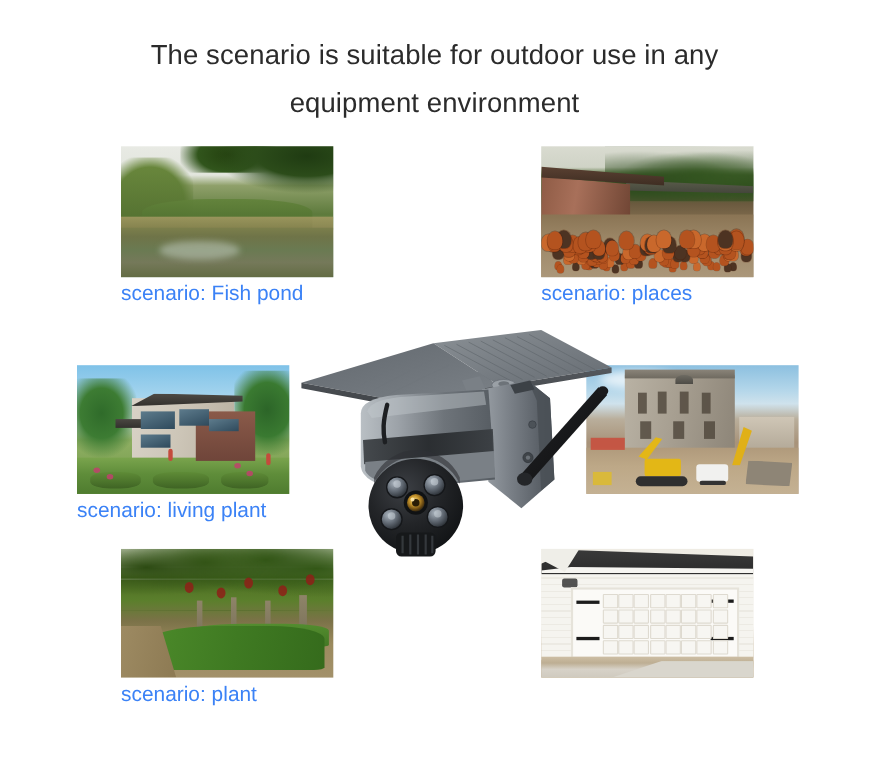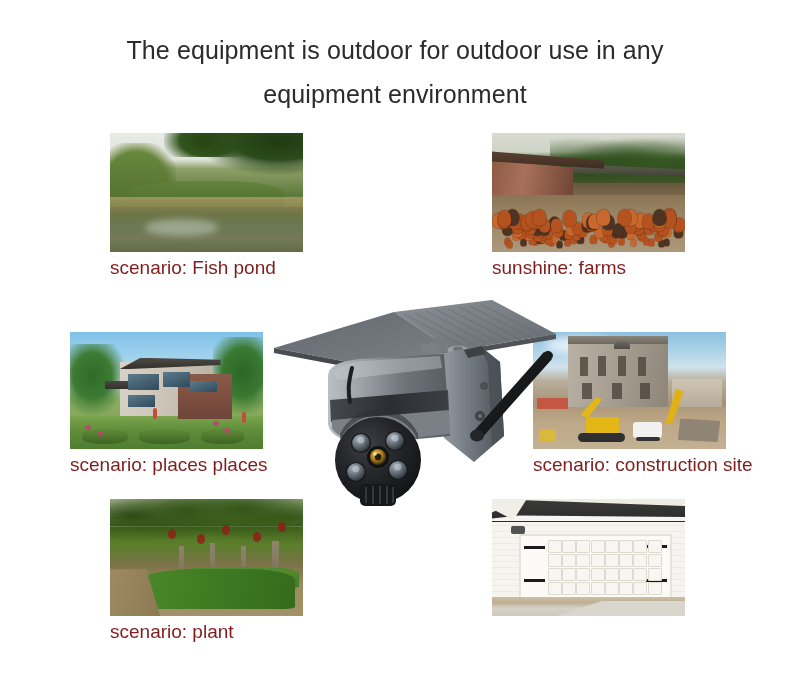--- a/index.html
+++ b/index.html
@@ -29,21 +29,21 @@
   
   .card{position:absolute;}
   .photo{
     position:relative;
     overflow:hidden;
     background:#cfcfcf;
   }
   .caption{
     font-size:19px;
     line-height:24px;
-    color:#7f1d1d;
+    color:#3b82f6;
     white-space:pre;
     margin-top:4px;
   }
   .cap-right{text-align:left;}
 
   
   .ph-pond{background:linear-gradient(#e8eae4 0%,#e2e5dd 22%,#8fa06a 30%,#5d7a3c 52%,#6c8a46 60%,#8b8a5d 66%,#7e8a5a 70%,#6c7f52 74%,#5d7a54 100%);}
   .pond-water{position:absolute;left:0;right:0;bottom:0;height:38%;
     background:linear-gradient(#7c7f4c 0%,#6f7448 18%,#6a7a52 45%,#75795a 70%,#636c44 100%);}
   .pond-water:after{content:"";position:absolute;left:18%;top:28%;width:38%;height:36%;
@@ -178,21 +178,21 @@
   
   .device{position:absolute;left:268px;top:288px;width:290px;height:225px;}
   .dev-svg{display:block;width:290px;height:225px;}
 </style>
 </head>
 <body>
 
 <div class="page">
 
   <div class="heading">
-    <span>The equipment is outdoor for outdoor use in any</span>
+    <span>The scenario is suitable for outdoor use in any</span>
     <span class="l2">equipment environment</span>
   </div>
 
   <div class="card" style="left:110px;top:133px;width:193px;">
     <div class="photo ph-pond" style="width:193px;height:119px;">
       <div class="pond-bush"></div>
       <div class="pond-shrub"></div>
       <div class="pond-bank"></div>
       <div class="pond-water"></div>
       <div class="pond-tree2"></div>
@@ -314,21 +314,21 @@
           <i style="left: 18.4108%; bottom: 46.081%; transform: scale(1.49);"></i>
           <i class="l" style="left: 69.6249%; bottom: 49.1394%; transform: scale(1.49);"></i>
           <i style="left: 3.91956%; bottom: 47.6351%; transform: scale(1.49);"></i>
           <i style="left: 66.2282%; bottom: 48.6803%; transform: scale(1.49);"></i>
           <i style="left: 22.2303%; bottom: 48.4692%; transform: scale(1.49);"></i>
           <i class="l" style="left: 84.3123%; bottom: 46.0528%; transform: scale(1.49);"></i>
           <i style="left: 37.7609%; bottom: 46.394%; transform: scale(1.49);"></i>
           <i class="d" style="left: 84.6736%; bottom: 49.0793%; transform: scale(1.49);"></i>
         </div>
     </div>
-    <div class="caption cap-right">sunshine: farms</div>
+    <div class="caption cap-right">scenario: places</div>
   </div>
 
   <div class="card" style="left:70px;top:332px;width:193px;">
     <div class="photo ph-villa" style="width:193px;height:117px;">
       <div class="villa-lawn"></div>
       <div class="villa-tree-l"></div>
       <div class="villa-tree-r"></div>
       <div class="villa-body"></div>
       <div class="villa-wing"></div>
       <div class="villa-roof"></div>
@@ -340,21 +340,21 @@
       <div class="villa-hedge" style="left:6%;width:24%;"></div>
       <div class="villa-hedge" style="left:36%;width:26%;"></div>
       <div class="villa-hedge" style="left:68%;width:22%;"></div>
       <div class="villa-flower" style="left:8%;bottom:16%;"></div>
       <div class="villa-flower" style="left:14%;bottom:11%;"></div>
       <div class="villa-flower" style="left:74%;bottom:20%;"></div>
       <div class="villa-flower" style="left:80%;bottom:14%;"></div>
       <div class="villa-person" style="left:43%;bottom:26%;"></div>
       <div class="villa-person" style="left:89%;bottom:22%;"></div>
     </div>
-    <div class="caption">scenario: places places</div>
+    <div class="caption">scenario: living plant</div>
   </div>
 
   <div class="card" style="left:533px;top:332px;width:193px;">
     <div class="photo ph-cons" style="width:193px;height:117px;">
       <div class="cons-sky-cloud"></div>
       <div class="cons-build2"></div>
       <div class="cons-build">
         <div class="cons-dome"></div>
         <div class="cons-win" style="left:12%;top:22%;width:8%;height:26%;"></div>
         <div class="cons-win" style="left:30%;top:20%;width:8%;height:28%;"></div>
@@ -369,21 +369,20 @@
       <div class="cons-arm2"></div>
       <div class="cons-exc">
         <div class="arm"></div>
         <div class="cab"></div>
         <div class="trk"></div>
       </div>
       <div class="cons-van"></div>
       <div class="cons-dump"></div>
       <div class="cons-box"></div>
     </div>
-    <div class="caption cap-right">scenario: construction site</div>
   </div>
 
   <div class="card" style="left:110px;top:499px;width:193px;">
     <div class="photo ph-plant" style="width:193px;height:117px;">
       <div class="plant-wire" style="top:14%;"></div>
       <div class="plant-wire" style="top:23%;"></div>
       <div class="plant-canopy"></div>
       <div class="plant-red" style="left:30%;top:26%;"></div>
       <div class="plant-red" style="left:45%;top:30%;"></div>
       <div class="plant-red" style="left:58%;top:22%;"></div>

